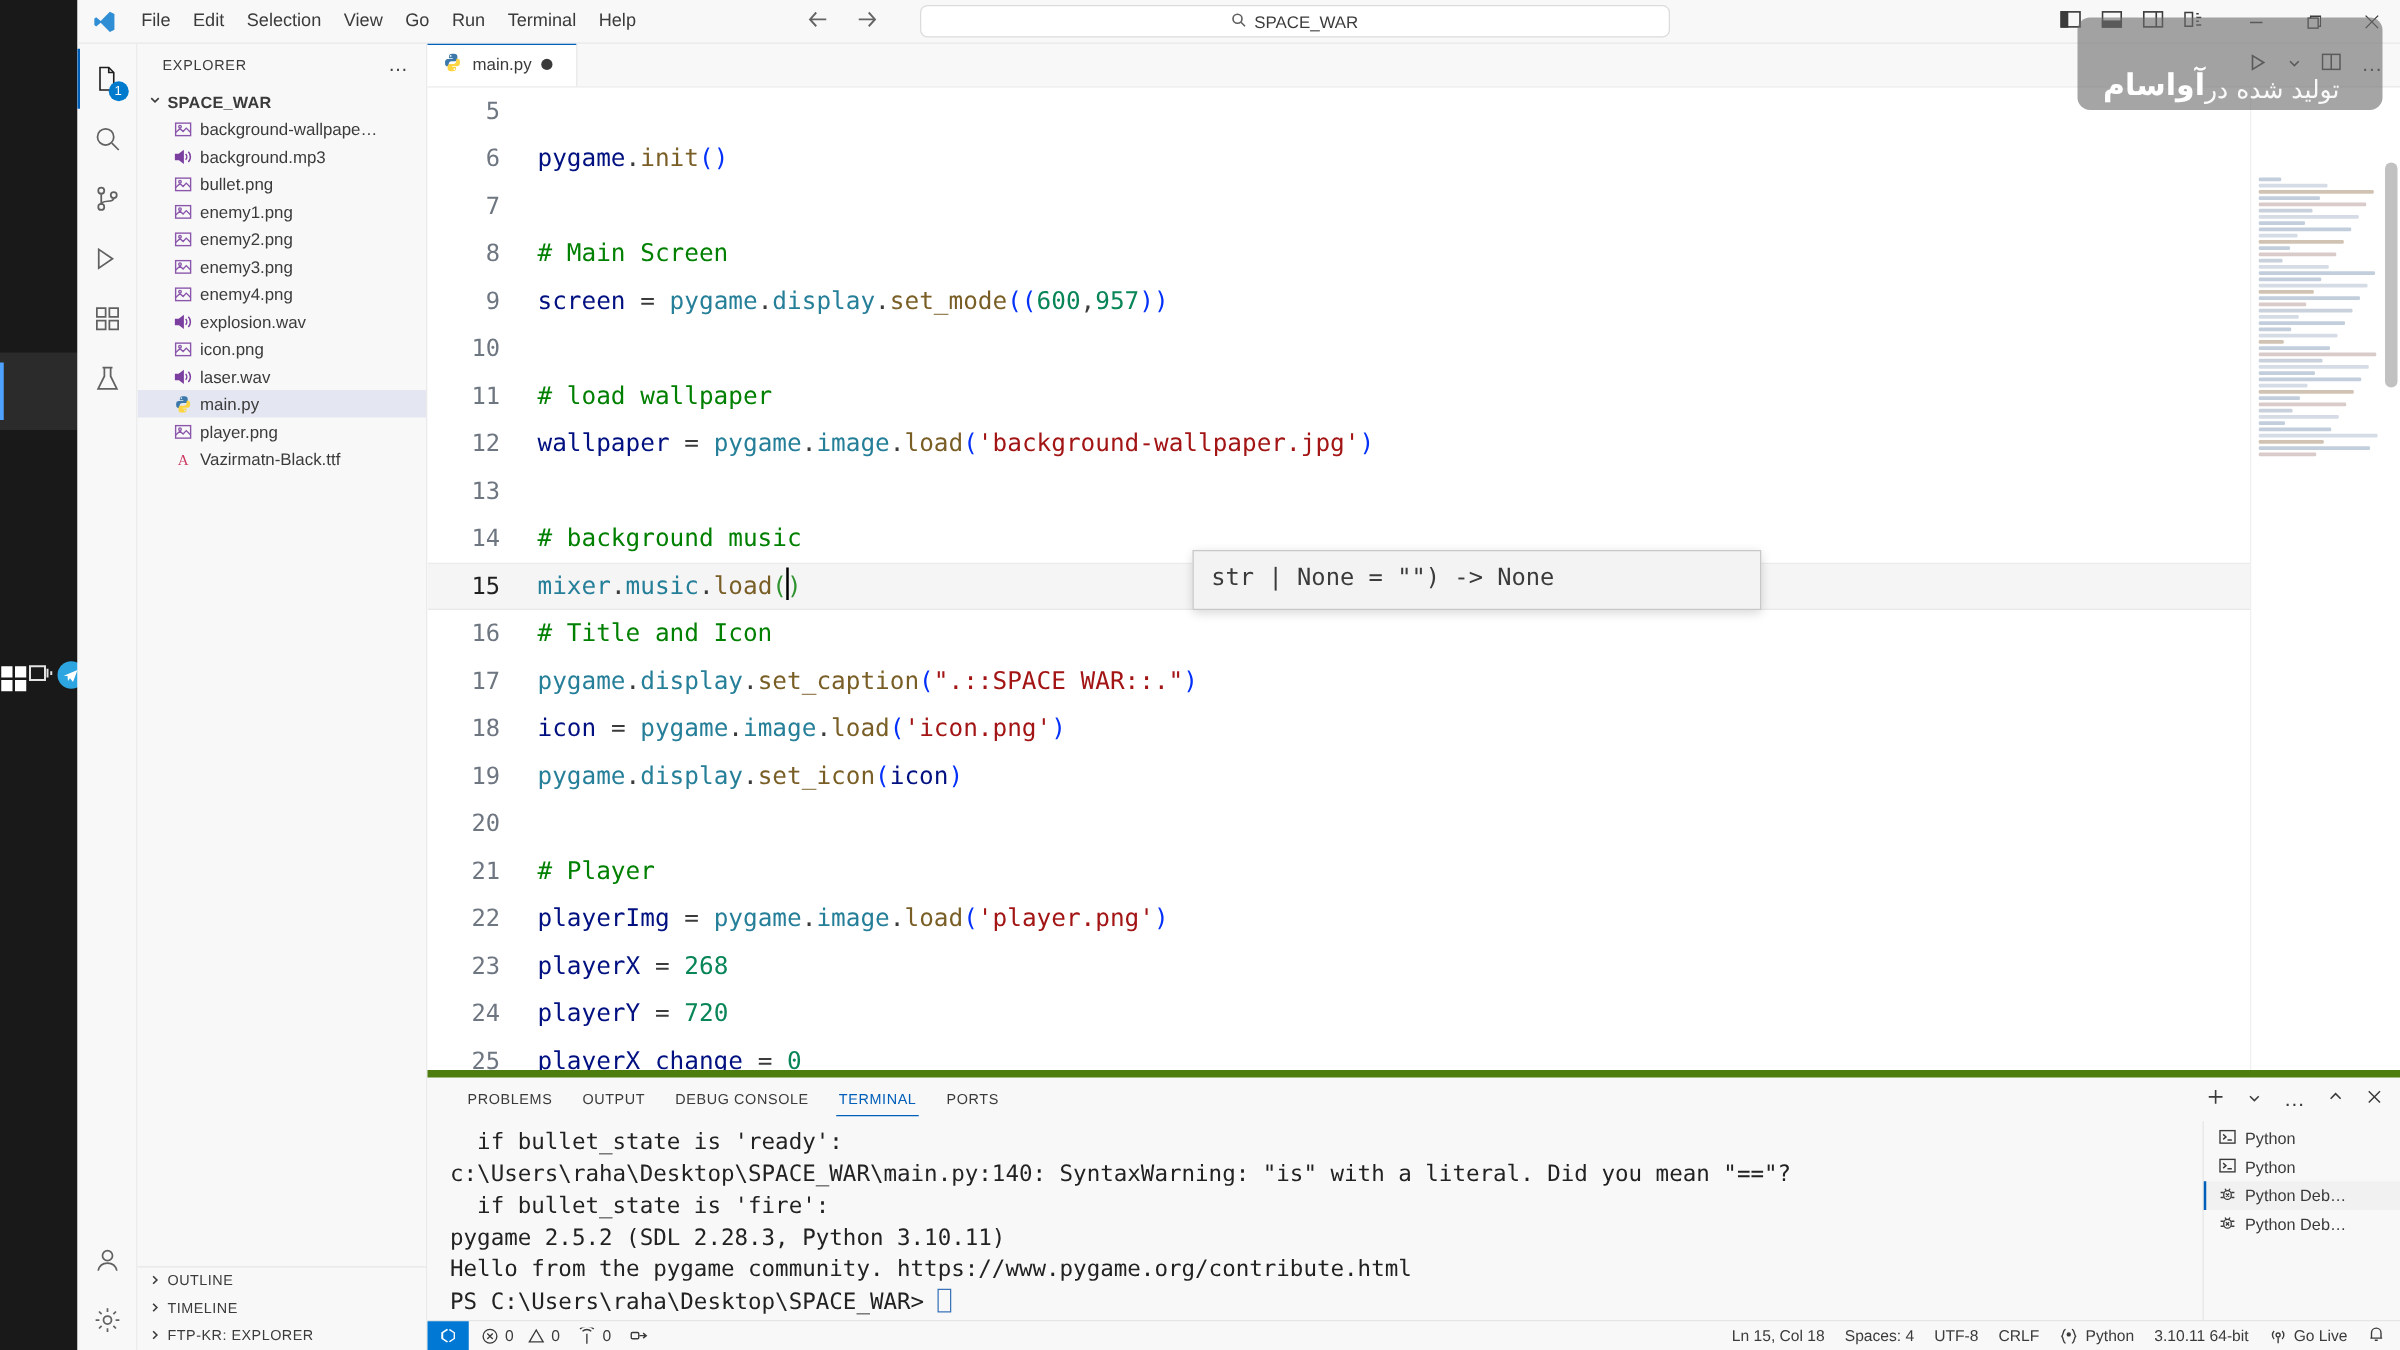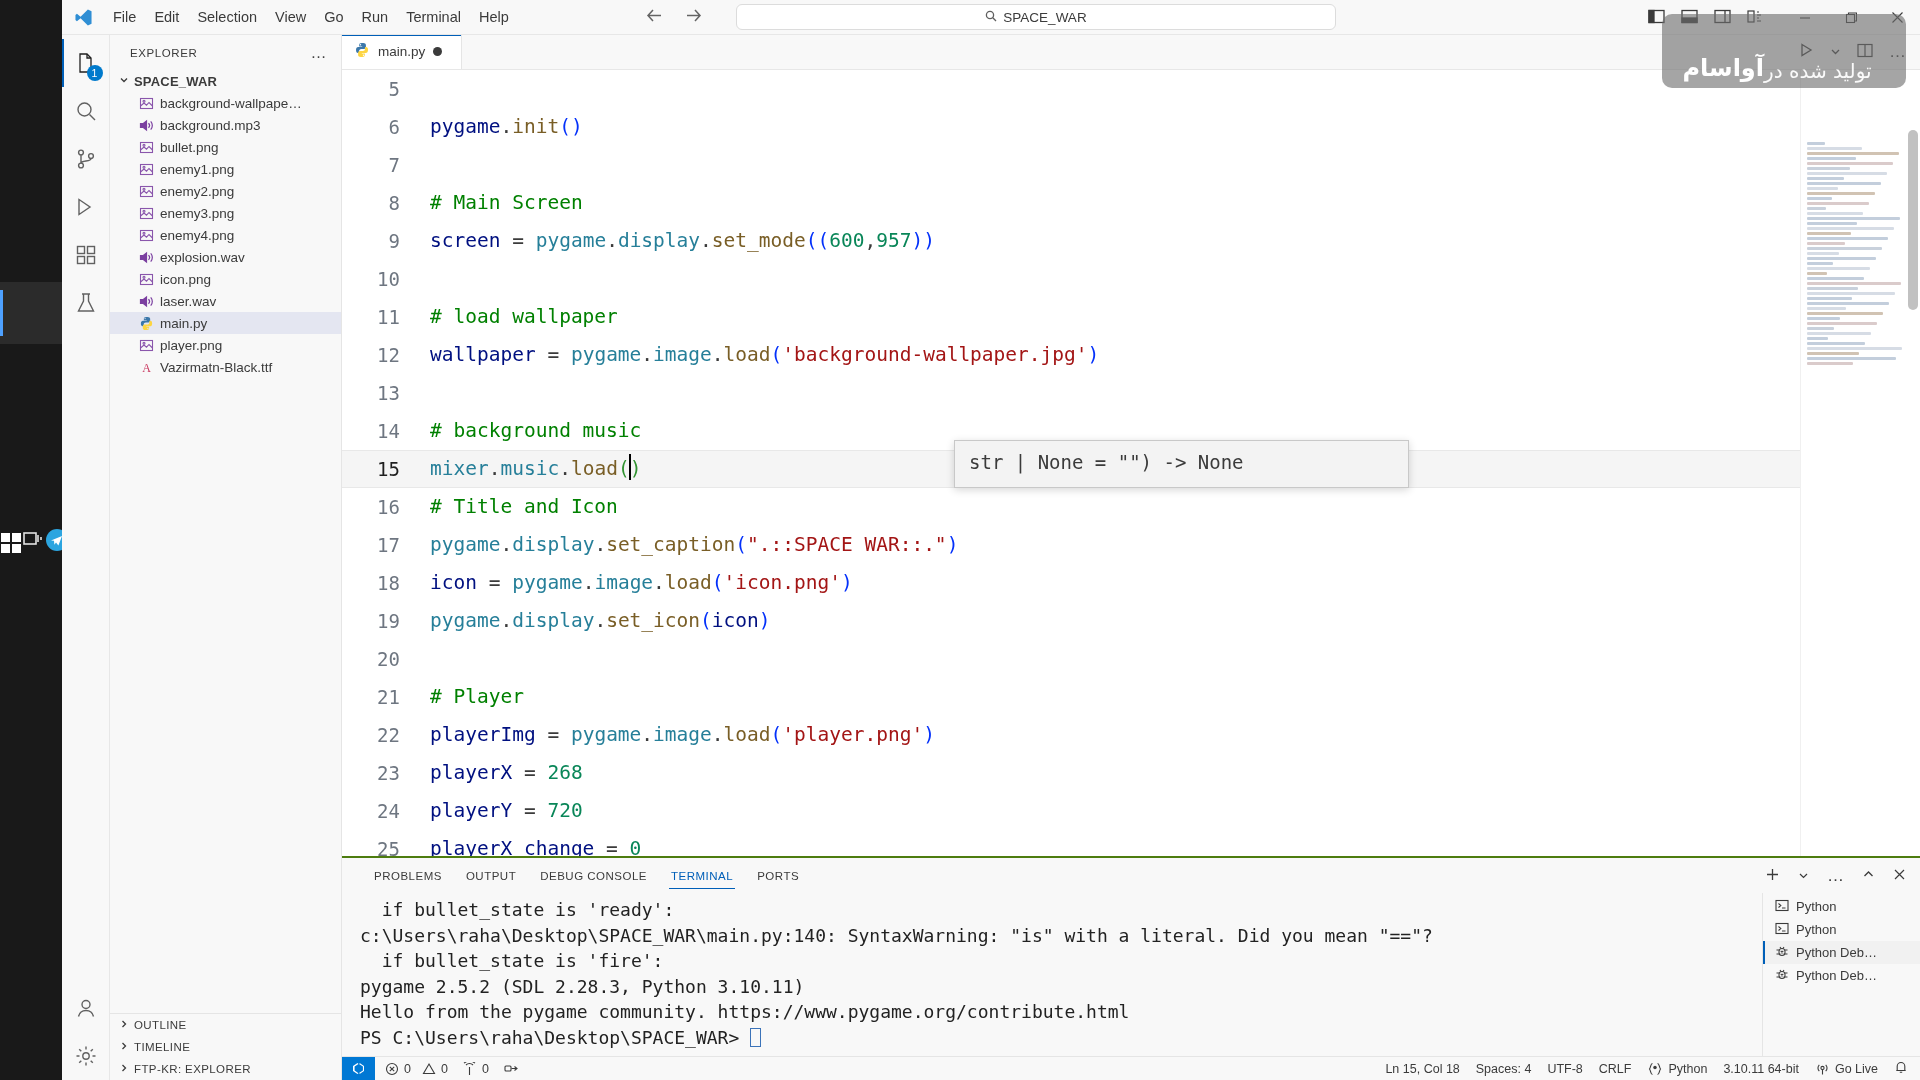--- a/index.html
+++ b/index.html
@@ -176,21 +176,21 @@
   .sig-param { color: #0070c1; font-weight: bold; }
 
   
   .minimap {
     width: 120px; flex: 0 0 120px; background: #ffffff; position: relative; overflow:hidden;
     border-left: 1px solid #f0f0f0;
   }
   .mm-line { height: 3px; margin: 2px 0 0 6px; border-radius: 1px; }
 
   
-  .panel { height: 200px; flex: 0 0 200px; background:#f8f8f8; border-top:2px solid #4d7c0f; display:flex; flex-direction:column;}
+  .panel { height: 200px; flex: 0 0 200px; background:#f8f8f8; border-top:6px solid #4d7c0f; display:flex; flex-direction:column;}
   .panel-head { height: 35px; display:flex; align-items:center; padding-left: 20px; gap: 0px;}
   .ptab {
     font-size: 11.5px; letter-spacing:.5px; color:#3b3b3b; padding: 0 12px; height:35px;
     display:flex; align-items:center; position:relative;
   }
   .ptab.active { color:#005fb8; }
   .ptab.active::after{ content:""; position:absolute; left:10px; right:10px; bottom:4px; height:1px; background:#005fb8;}
   .panel-actions { margin-left:auto; display:flex; align-items:center; gap:18px; padding-right:14px; color:#3b3b3b;}
   .panel-body { flex:1 1 auto; display:flex; min-height:0; background:#f8f8f8;}
   .term {

